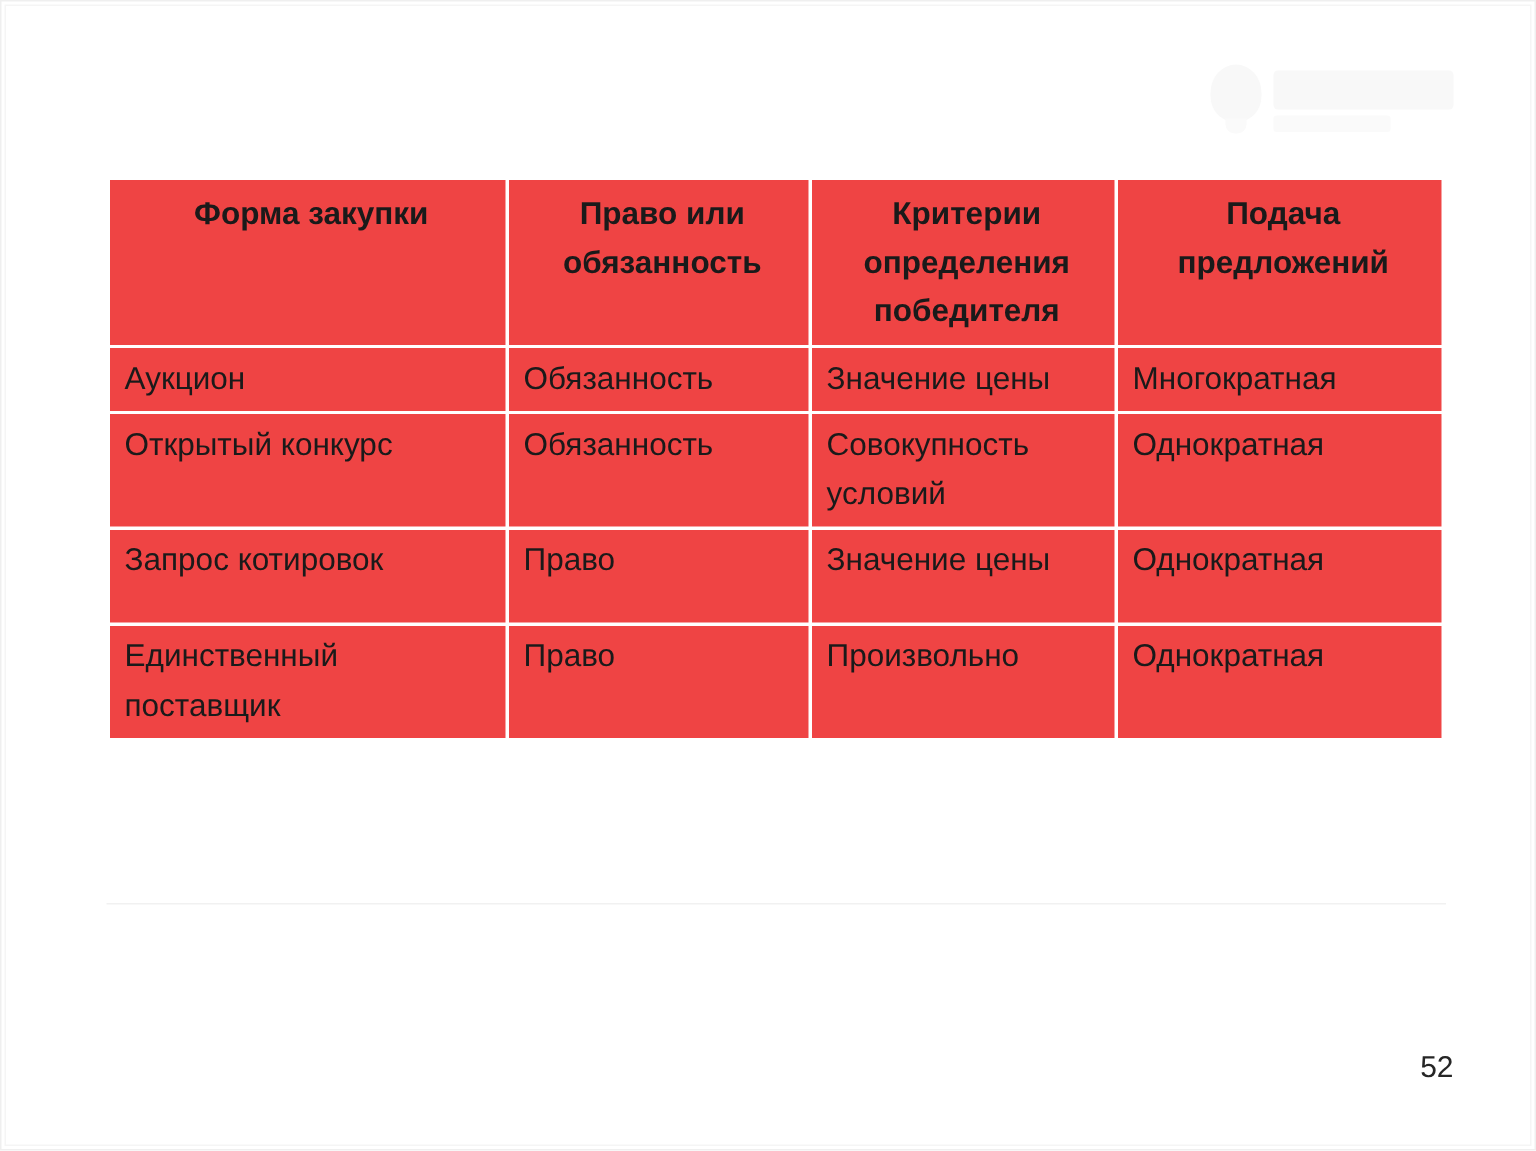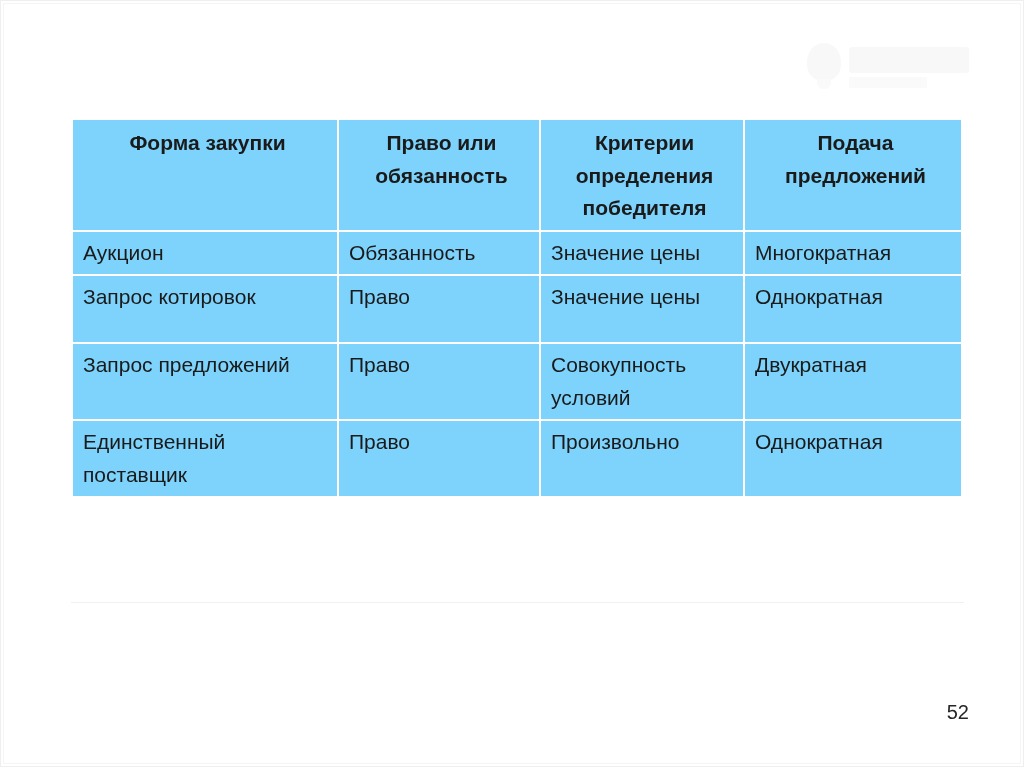--- a/index.html
+++ b/index.html
@@ -79,21 +79,21 @@
     table-layout: fixed;
     font-size: 21px;
     line-height: 32.5px;
   }
   .slide-table col.c1 { width: 266px; }
   .slide-table col.c2 { width: 202px; }
   .slide-table col.c3 { width: 204px; }
   .slide-table col.c4 { width: 218px; }
 
   .slide-table th, .slide-table td {
-    background: #7dd3fc;
+    background: #ef4444;
     border: 2px solid #ffffff;
     vertical-align: top;
     padding: 5px 5px 5px 10px;
     overflow: hidden;
   }
   .slide-table th {
     font-weight: bold;
     text-align: center;
     color: #1a1a1a;
     padding-top: 7px;
@@ -154,30 +154,30 @@
     <th>Критерии определения победителя</th>
     <th>Подача предложений</th>
   </tr>
   <tr>
     <td class="row-head">Аукцион</td>
     <td>Обязанность</td>
     <td>Значение цены</td>
     <td>Многократная</td>
   </tr>
   <tr>
+    <td class="row-head">Открытый конкурс</td>
+    <td>Обязанность</td>
+    <td>Совокупность условий</td>
+    <td>Однократная</td>
+  </tr>
+  <tr>
     <td class="row-head">Запрос котировок</td>
     <td>Право</td>
     <td>Значение цены</td>
     <td>Однократная</td>
-  </tr>
-  <tr>
-    <td class="row-head">Запрос предложений</td>
-    <td>Право</td>
-    <td>Совокупность условий</td>
-    <td>Двукратная</td>
   </tr>
   <tr>
     <td class="row-head">Единственный поставщик</td>
     <td>Право</td>
     <td>Произвольно</td>
     <td>Однократная</td>
   </tr>
 </tbody>
   </table>
 

